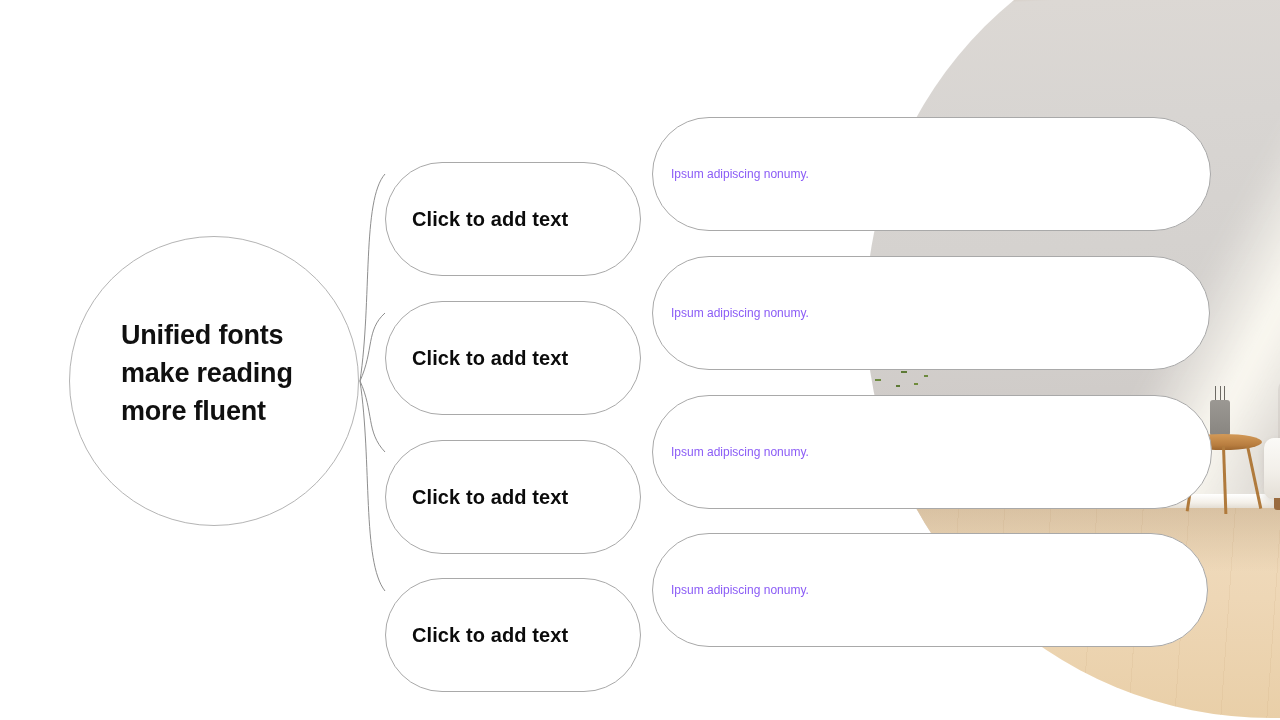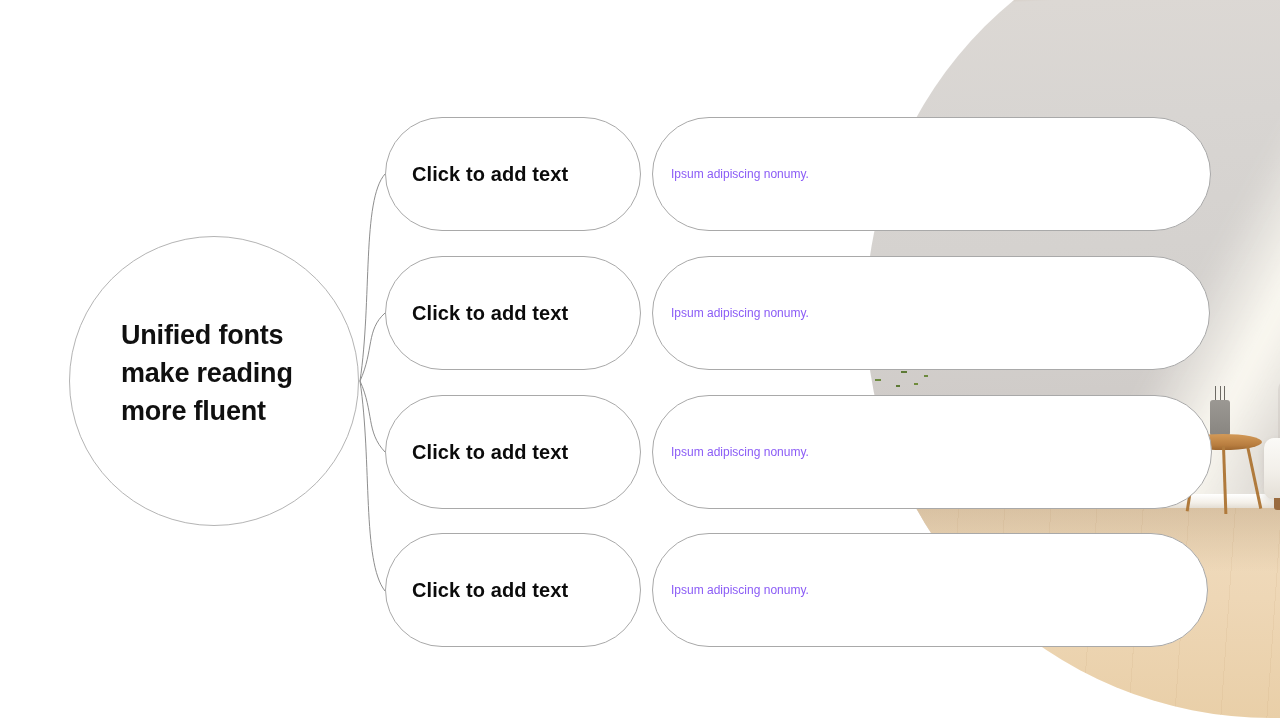--- a/index.html
+++ b/index.html
@@ -211,20 +211,21 @@
     box-sizing: border-box;
     background: #ffffff;
     border: 1px solid #a9a9a9;
     border-radius: 57px;
     display: flex;
     align-items: center;
   }
   .pill-title {
     left: 385px;
     width: 256px;
+    margin-top: 45px;
   }
   .pill-title .label {
     padding-left: 26px;
     font-size: 20px;
     font-weight: bold;
     color: #0b0b0b;
     letter-spacing: 0.1px;
   }
   .pill-desc {
     left: 652px;

